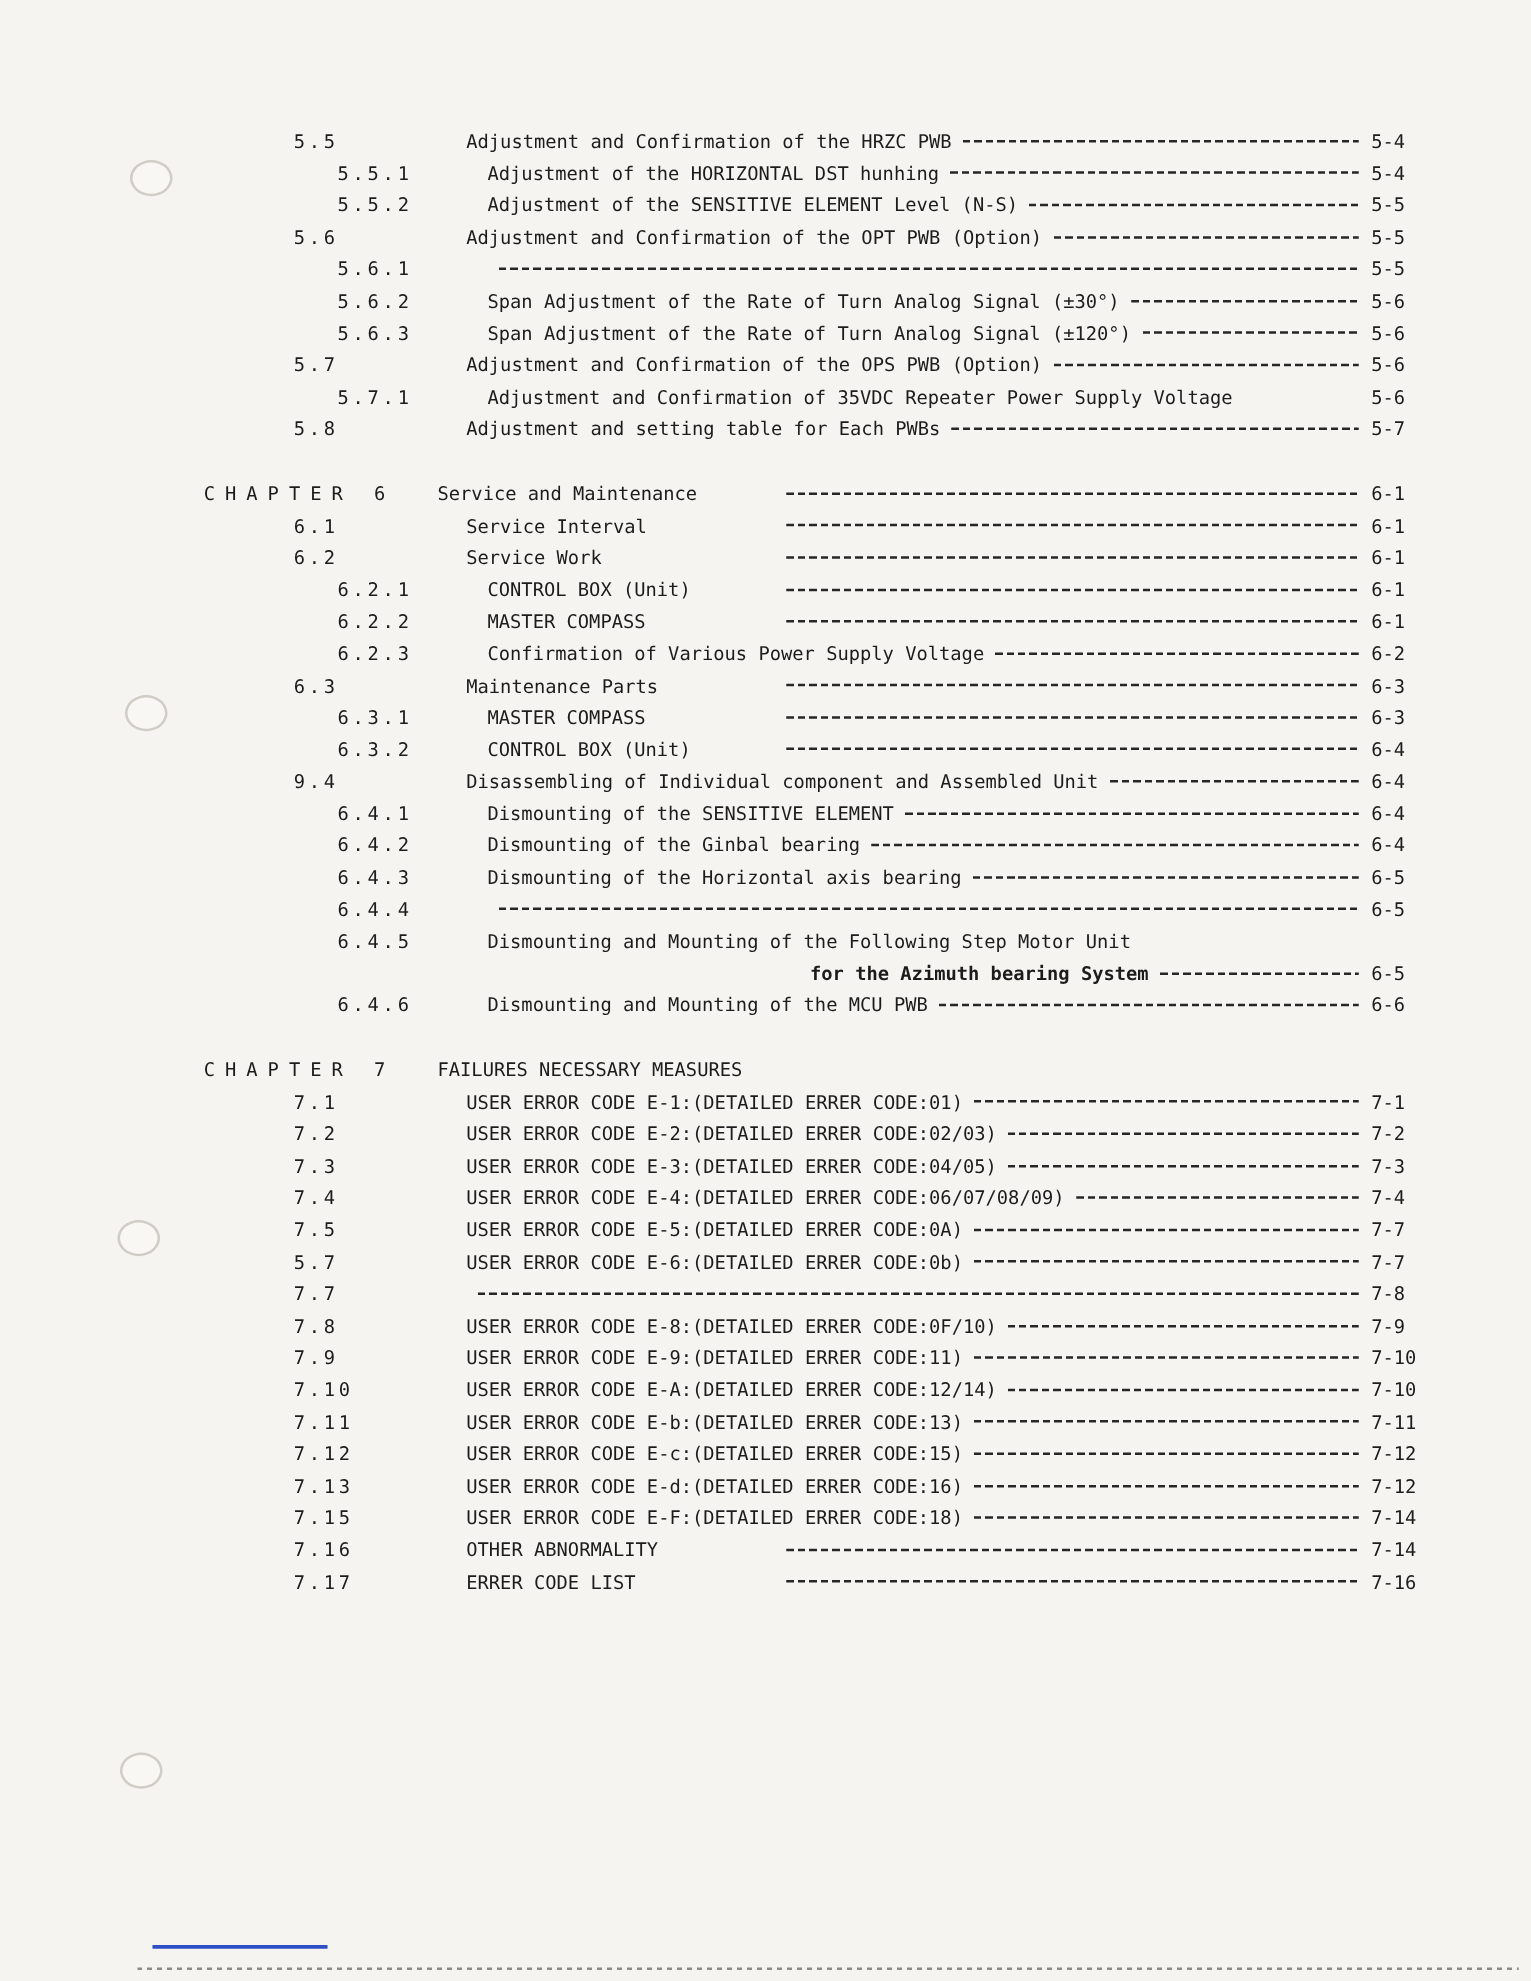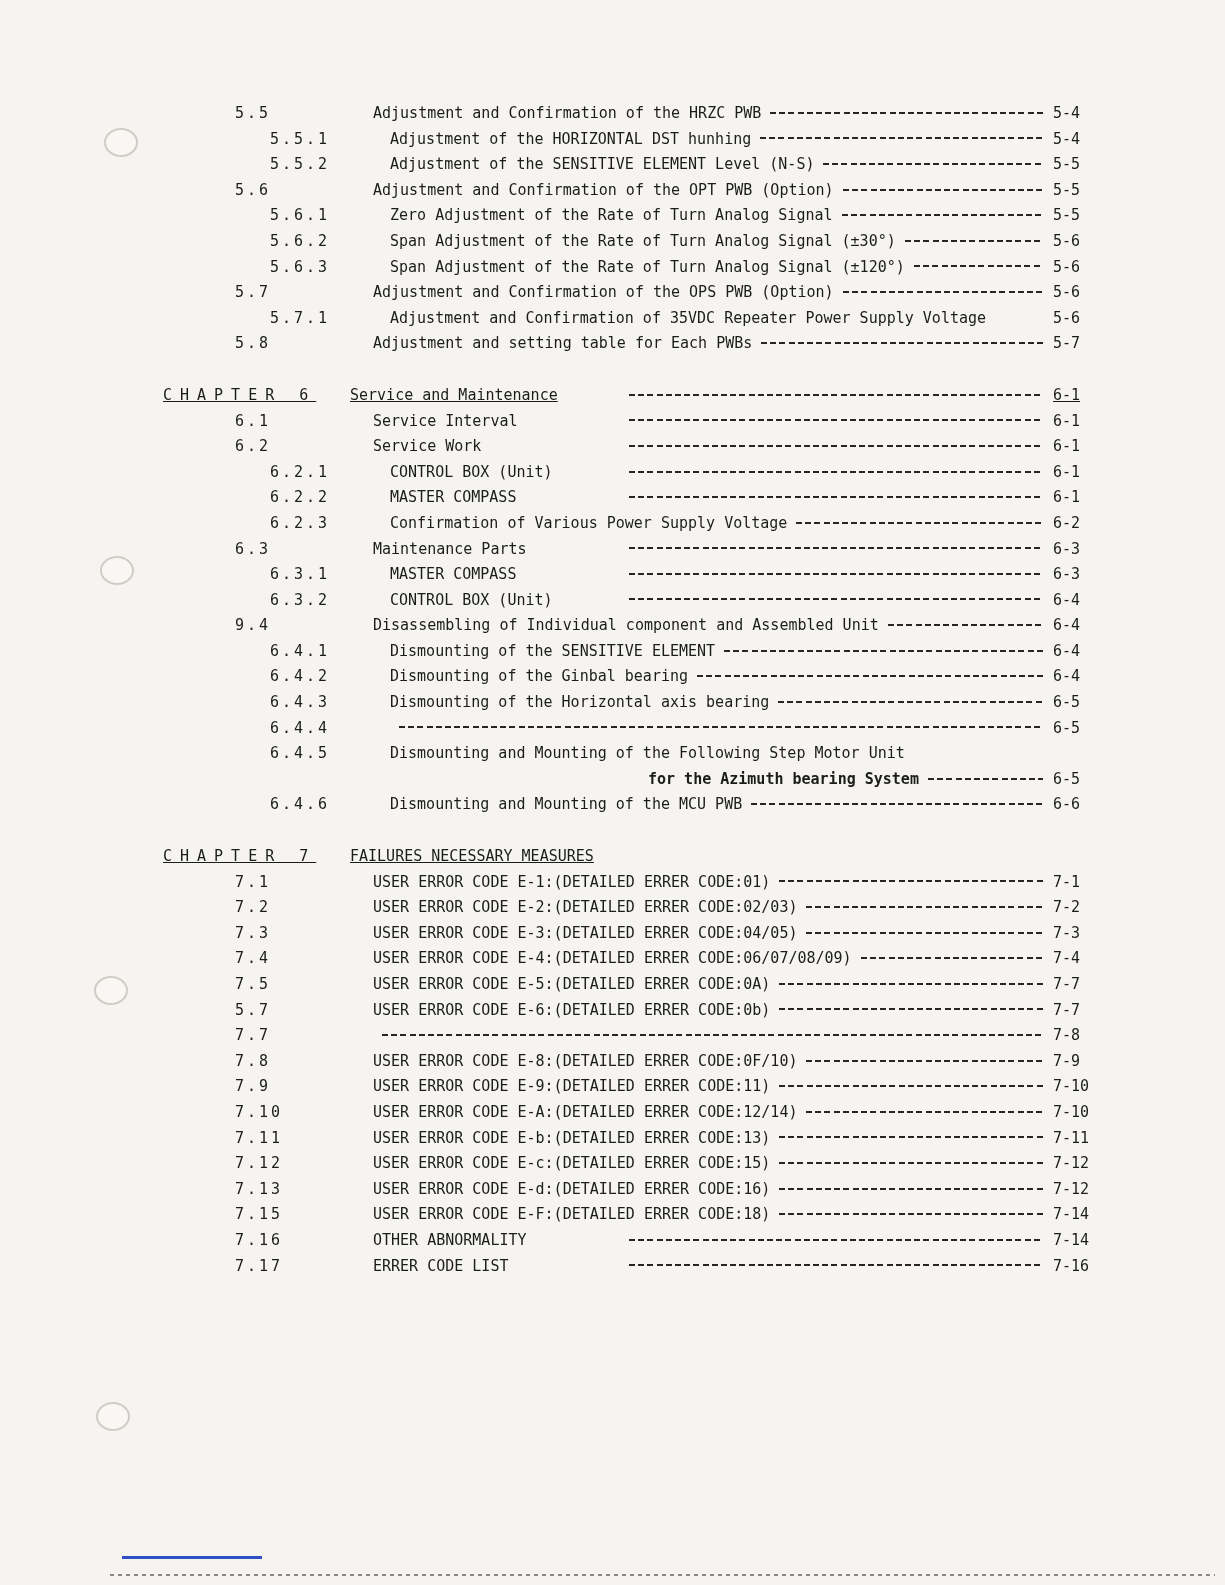--- a/index.html
+++ b/index.html
@@ -11,29 +11,29 @@
     font-family: "DejaVu Sans Mono", "Liberation Mono", monospace;
     color: #1c1c1c;
     overflow: hidden;
   }
   .page { position: absolute; inset: 0; }
 
   
   .toc {
     position: absolute; left: 0; top: 101px;
     width: 100%;
-    padding-right: 114px;
+    padding-right: 70px;
   }
   .row {
     display: flex; align-items: center;
     height: 25.6px; line-height: 25.6px;
     white-space: nowrap;
     font-size: 15px;
   }
-  .row.gap { margin-top: 26px; text-decoration: underline; }
+  .row.gap { margin-top: 26px; }
 
   .num { letter-spacing: 3px; flex: 0 0 auto; }
   .chapter .num { flex: 0 0 187px; margin-left: 163px; letter-spacing: 8px; }
   .s1 .num      { flex: 0 0 138px; margin-left: 235px; }
   .s2 .num      { flex: 0 0 120px; margin-left: 270px; }
   .cont .num    { flex: 0 0 0px;   margin-left: 0; overflow: hidden; }
 
   .title { flex: 0 0 auto; }
   .chapter .title { min-width: 270px; }
   .s1 .title      { min-width: 247px; }
@@ -103,21 +103,20 @@
         <span class="page-num">5-5</span>
       </div>
       <div class="row s1">
         <span class="num">5.6</span>
         <span class="title">Adjustment and Confirmation of the OPT PWB (Option)</span>
         <span class="leader"></span>
         <span class="page-num">5-5</span>
       </div>
       <div class="row s2">
         <span class="num">5.6.1</span>
-        <span class="title">Zero Adjustment of the Rate of Turn Analog Signal</span>
         <span class="leader"></span>
         <span class="page-num">5-5</span>
       </div>
       <div class="row s2">
         <span class="num">5.6.2</span>
         <span class="title">Span Adjustment of the Rate of Turn Analog Signal (±30°)</span>
         <span class="leader"></span>
         <span class="page-num">5-6</span>
       </div>
       <div class="row s2">

